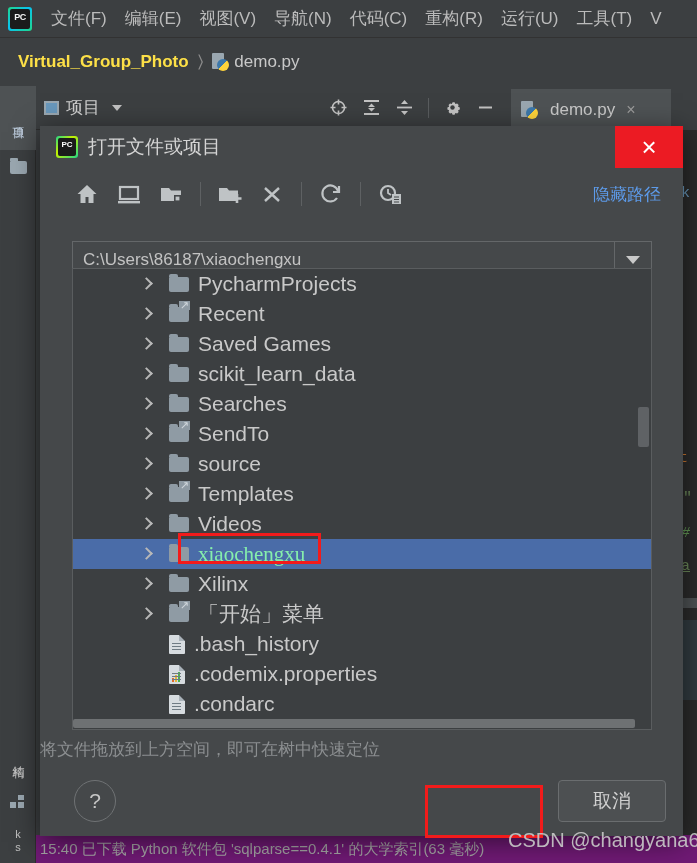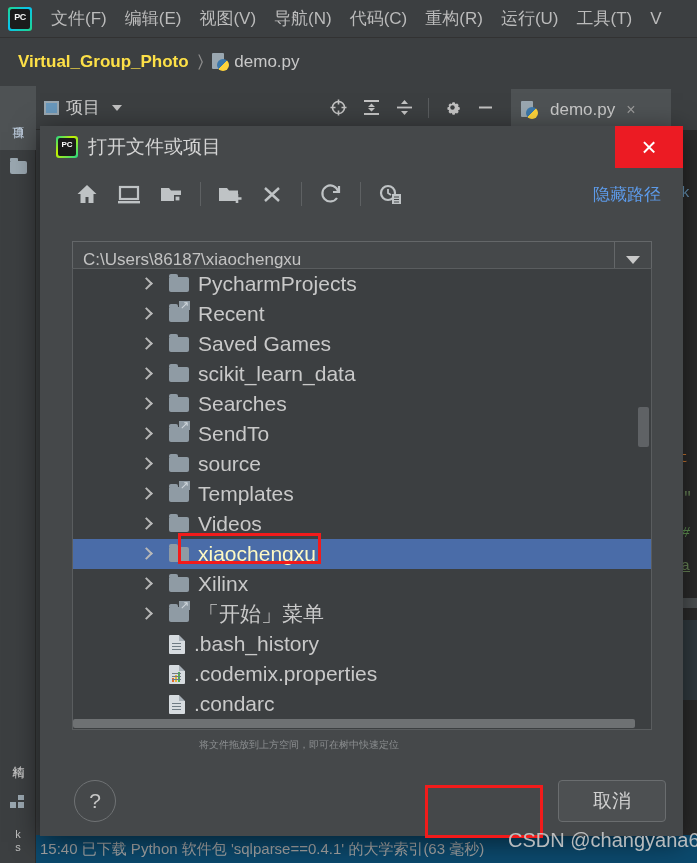--- a/index.html
+++ b/index.html
@@ -220,34 +220,34 @@
     content:""; position:absolute; left:3px; top:8px; width:9px; height:1px;
     background:#6f7b84; box-shadow:0 3px 0 #6f7b84, 0 6px 0 #6f7b84;
   }
   .ic-file.chart { background:#d7dce0; }
   .ic-file.chart .bars { position:absolute; left:3px; bottom:2px; display:flex; gap:1px; align-items:flex-end; }
   .ic-file.chart .bars i { display:block; width:2px; background:#e8933a; }
   .ic-file.chart .bars i:nth-child(2){ height:7px; background:#e8b33a; }
   .ic-file.chart .bars i:nth-child(1){ height:4px; background:#e06c2b; }
   .ic-file.chart .bars i:nth-child(3){ height:10px; background:#4caf50; }
   .tname { color:#c9c9c9; font-size:21px; }
-  .trow.sel .tname { color:#fef9c3; }
+  .trow.sel .tname { color:#86efac;font-family:Liberation Serif, serif; }
 
   .vscroll {
     position:absolute; right:2px; top:138px; width:11px; height:40px;
     background:#5f6265; border-radius:2px;
   }
   .hscroll {
     position:absolute; left:0; bottom:0; width:580px; height:11px; background:#3c3f41;
   }
   .hscroll .thumb { position:absolute; left:0; top:1px; width:562px; height:9px; background:#6e7173; border-radius:2px; }
 
   .hint {
-    position:absolute; left:0; top:612px; width:518px; text-align:center;
-    color:#8b8e90; font-size:10px;
+    position:absolute; left:0; top:612px; width:518px; 
+    color:#8b8e90; font-size:17px;
   }
 
   .dlg-footer { position:absolute; left:0; top:648px; width:643px; height:62px; }
   .help-btn {
     position:absolute; left:34px; top:6px; width:42px; height:42px; border-radius:50%;
     border:1px solid #6f7274; color:#c6c6c6; font-size:21px;
     display:flex; align-items:center; justify-content:center;
   }
   .ok-btn {
     position:absolute; left:390px; top:6px; width:108px; height:42px;
@@ -269,21 +269,21 @@
 
   
   .watermark {
     position:absolute; left:508px; top:829px; color:#c6c6c6; font-size:20px;
     white-space:nowrap; opacity:.92;
   }
 
   
   .statusbar {
     position:absolute; left:36px; bottom:0; width:661px; height:28px;
-    background:#0c4a6e; color:#a6a6a6; font-size:15px; display:flex; align-items:center;
+    background:#701a75; color:#a6a6a6; font-size:15px; display:flex; align-items:center;
     padding-left:4px; white-space:nowrap; overflow:hidden;
   }
 </style>
 </head>
 <body>
 
 <div id="root">
 
   <div class="menubar">
     <div class="pc-logo">

